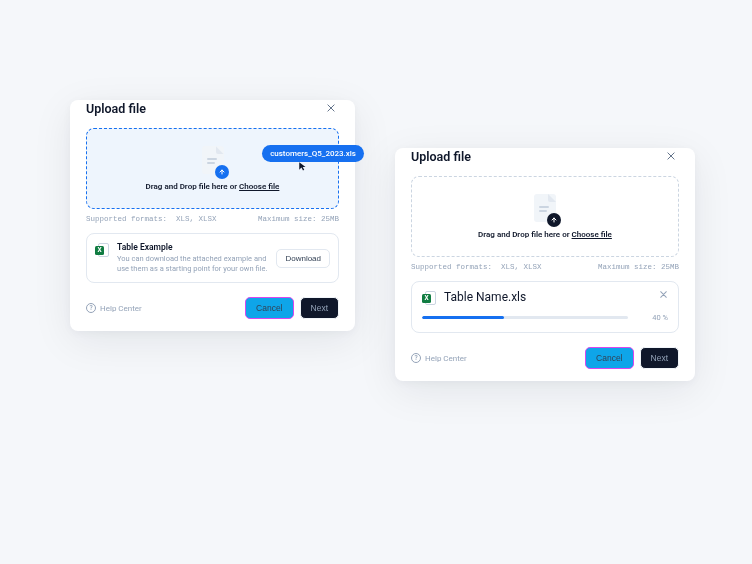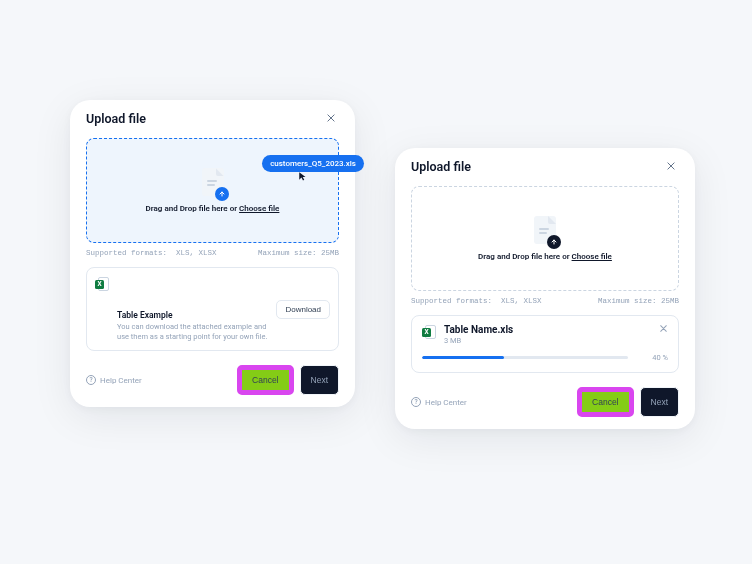--- a/index.html
+++ b/index.html
@@ -7,23 +7,23 @@
     font-family: -apple-system, BlinkMacSystemFont, "Segoe UI", Roboto, sans-serif;
     background: #f5f7fa;
     width: 752px;
     height: 564px;
     position: relative;
     overflow: hidden;
   }
   .card {
     position: absolute;
     background: #fff;
-    border-radius: 20px;
+    border-radius: 8px;
     box-shadow: 0 10px 40px rgba(15,23,42,0.08), 0 2px 8px rgba(15,23,42,0.04);
-    padding: 10px 16px 12px 16px;
+    padding: 0 16px 12px 16px;
   }
   .card.left {
     left: 70px;
     top: 100px;
     width: 285px;
   }
   .card.right {
     left: 395px;
     top: 148px;
     width: 300px;
@@ -46,21 +46,21 @@
     color:#64748b;
   }
   .dropzone {
     border: 1px dashed #cbd5e1;
     border-radius: 8px;
     display: flex;
     flex-direction: column;
     align-items: center;
     justify-content: center;
     position: relative;
-    height: 105px;
+    height: 81px;
     background:#fff;
   }
   .dropzone.active {
     border-color: #1670f0;
     background: #eef5fd;
   }
   .file-icon-wrap {
     position: relative;
     margin-bottom: 8px;
   }
@@ -155,21 +155,21 @@
     position:absolute;
     left:0; top:3px;
     width:9px; height:9px;
     background:#107c41;
     border-radius:1.5px;
     display:flex; align-items:center; justify-content:center;
   }
   .excel-icon .badge span{
     color:#fff; font-size:6.5px; font-weight:700; line-height:1;
   }
-  .example-text { flex:1;margin-top:34px; }
+  .example-text { flex:1; }
   .example-title { font-size:8.5px; font-weight:600; color:#0f172a; }
   .example-desc { font-size:7.5px; color:#94a3b8; line-height:1.35; margin-top:2px; }
   .download-btn {
     border:1px solid #e2e8f0;
     background:#fff;
     border-radius:5px;
     font-size:8px;
     font-weight:500;
     color:#334155;
     padding:4px 8px;
@@ -196,32 +196,32 @@
     font-size:6.5px; color:#94a3b8; font-weight:600;
   }
   .footer-btns { display:flex; gap:6px; }
   .btn {
     border-radius:5px;
     font-size:8.5px;
     font-weight:500;
     padding:5px 10px;
     cursor:pointer;
   }
-  .btn.cancel{ background:#84cc16; border:5px solid #d946ef; color:#334155; }
+  .btn.cancel{ background:#0ea5e9; border:1px solid #d946ef; color:#334155; }
   .btn.next{ background:#0f172a; border:1px solid #f1f5f9; color:#94a3b8; }
 
   .upload-progress {
     margin-top:10px;
     border:1px solid #e2e8f0;
     border-radius:8px;
     padding:8px 10px 10px 10px;
   }
   .upload-top { display:flex; align-items:flex-start; gap:8px; }
   .upload-info { flex:1; }
-  .upload-name { font-size:10px; font-weight:700; color:#0f172a; }
+  .upload-name { font-size:12px; font-weight:400; color:#0f172a; }
   .upload-size { font-size:7.5px; color:#94a3b8; margin-top:1px; }
   .remove-x { font-size:10px; color:#94a3b8; cursor:pointer; line-height:1; }
   .progress-row { display:flex; align-items:center; gap:24px; margin-top:8px; }
   .bar { flex:1; height:3px; background:#e2e8f0; border-radius:2px; overflow:hidden; }
   .bar .fill{ height:100%; background:#1670f0; border-radius:2px; }
   .pct { font-size:7.5px; color:#94a3b8; }
 </style>
 </head>
 <body>
 
@@ -324,21 +324,20 @@
   <div class="upload-progress">
     <div class="upload-top">
       <div class="excel-icon">
         <div class="sheet"></div>
         <div class="badge">
             <span>X</span>
           </div>
       </div>
       <div class="upload-info">
         <div class="upload-name">Table Name.xls</div>
-        <div class="upload-size">3 MB</div>
       </div>
       <div class="remove-x">
         <svg viewBox="0 0 16 16" width="9" height="9">
             <path d="M3 3 L13 13 M13 3 L3 13" stroke="currentColor" stroke-width="1.8" stroke-linecap="round"></path>
           </svg>
       </div>
     </div>
     <div class="progress-row">
       <div class="bar">
         <div class="fill" style="width:40%"></div>

